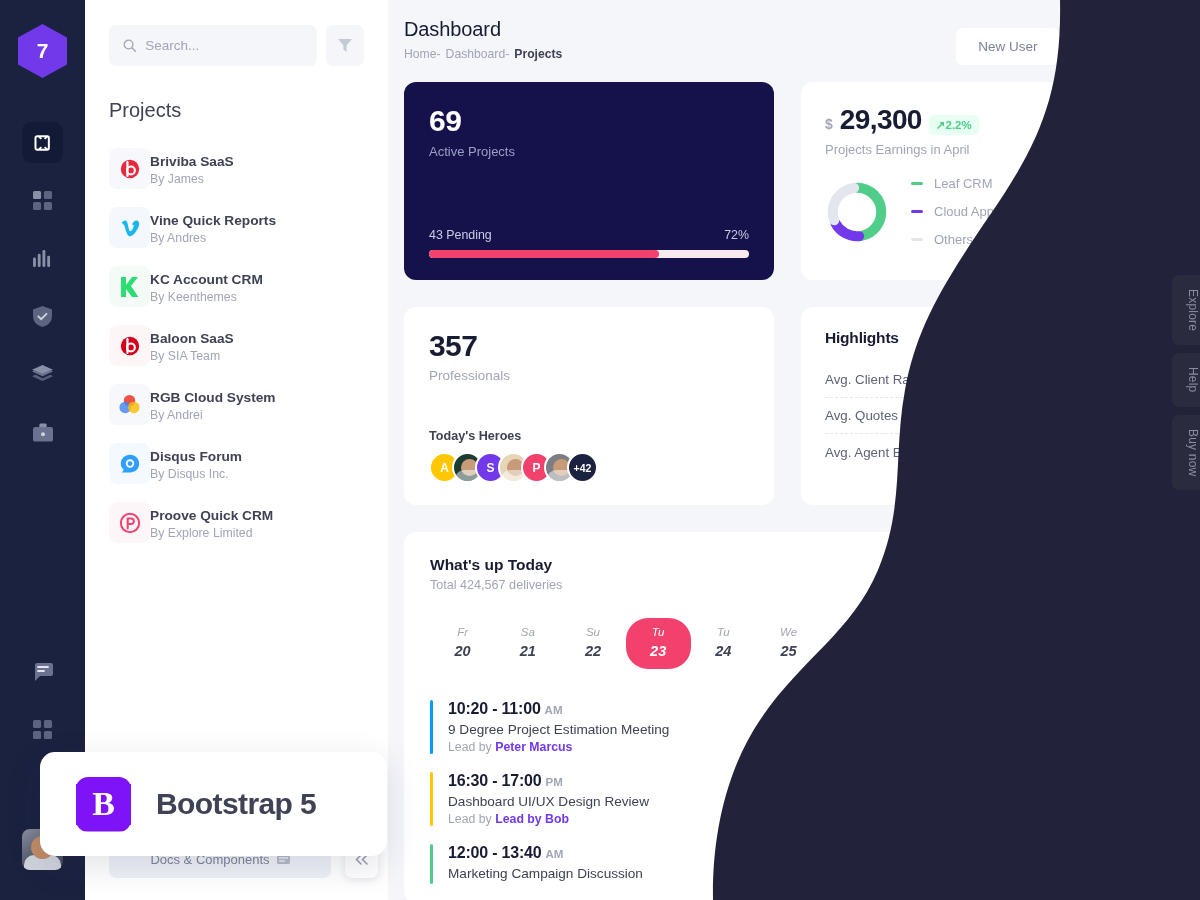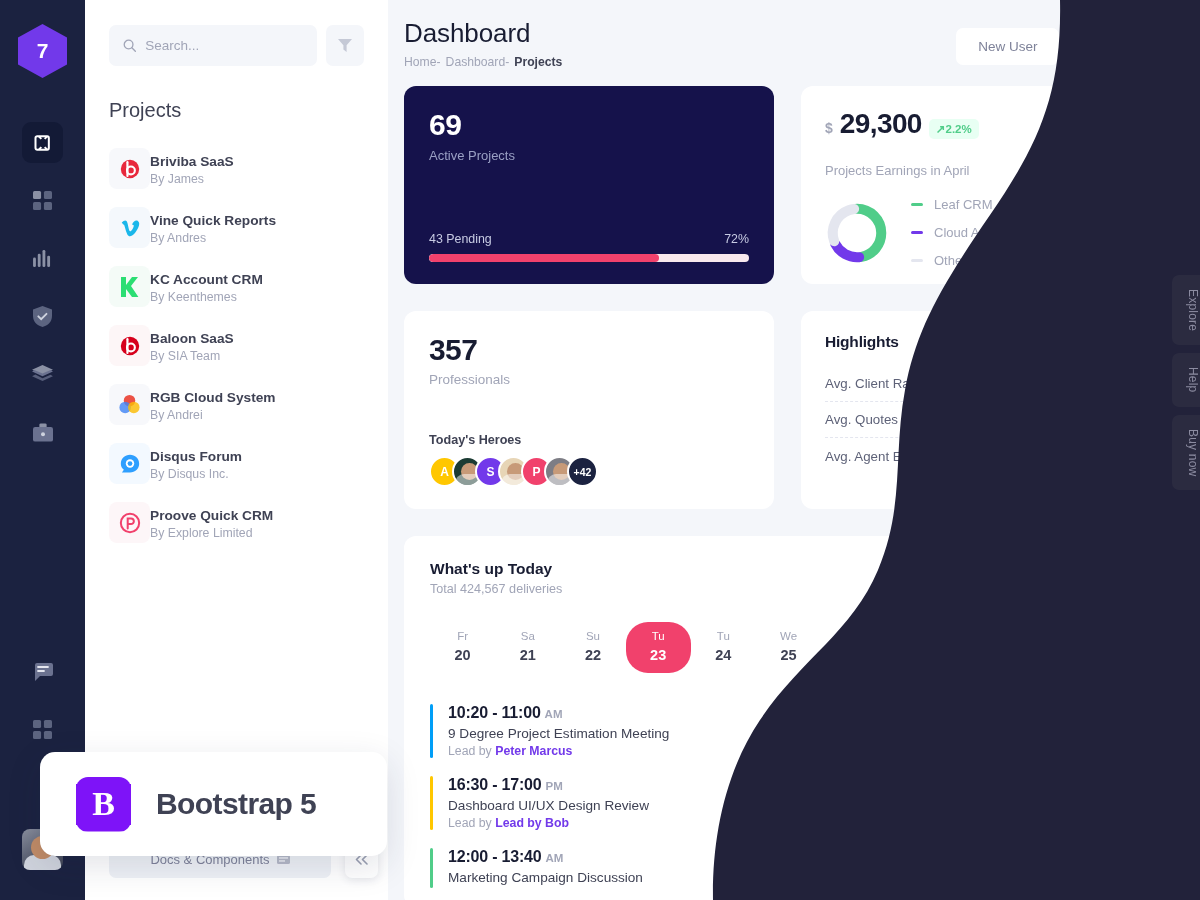--- a/index.html
+++ b/index.html
@@ -86,21 +86,21 @@
   .collapsebtn {
     position: absolute; right: 10px; bottom: 22px; width: 33px; height: 38px;
     background: #fff; border-radius: 7px; box-shadow: 0 2px 9px rgba(40,50,80,.12);
     display: flex; align-items: center; justify-content: center; color: #7e8299;
   }
 
   
   .main { position: absolute; left: 388px; top: 0; width: 812px; height: 900px; }
   .hdr { padding: 18px 26px 0 16px; display: flex; align-items: flex-start; }
   .hdr-left { flex: 1; }
-  .hdr h1 { font-size: 26px; color: #181c32; font-weight: normal; letter-spacing: -.1px; }
+  .hdr h1 { font-size: 20px; color: #181c32; font-weight: normal; letter-spacing: -.1px; }
   .crumbs { margin-top: 6px; font-size: 12.2px; display: flex; gap: 5px; }
   .crumbs .c { color: #a1a5b7; }
   .crumbs .c.cur { color: #3f4254; font-weight: bold; }
   .hdr-btns { display: flex; gap: 9px; padding-top: 10px; }
   .btn-light {
     background: #ffffff; color: #7e8299; border: none; border-radius: 7px;
     padding: 0 22px; height: 37px; font-size: 13.5px; font-family: "Liberation Sans", sans-serif;
     font-weight: normal; cursor: pointer;
   }
   .btn-primary {
@@ -123,21 +123,21 @@
   .c-active .footline { margin-top: auto; display: flex; justify-content: space-between; font-size: 12.4px; color: #c7cbe3; font-weight: normal; }
   .bar { margin-top: 8px; height: 8px; border-radius: 5px; background: #f8e9ee; overflow: hidden; }
   .bar > i { display: block; height: 100%; background: #f1416c; border-radius: 5px; }
 
   
   .c-earn { width: 372px; height: 198px; padding: 22px 24px; }
   .earn-top { display: flex; align-items: baseline; gap: 7px; }
   .earn-cur { font-size: 14px; color: #a1a5b7; font-weight: bold; }
   .earn-val { font-size: 28px; color: #181c32; font-weight: bold; letter-spacing: -.6px; }
   .earn-badge { background: #e8fff3; color: #50cd89; font-size: 11.5px; font-weight: bold; border-radius: 5px; padding: 3px 7px; }
-  .earn-sub { color: #a1a5b7; font-size: 13px; margin-top: 23px; }
+  .earn-sub { color: #a1a5b7; font-size: 13px; margin-top: 6px; }
   .earn-body { display: flex; align-items: center; margin-top: 19px; gap: 22px; }
   .legend { flex: 1; display: flex; flex-direction: column; gap: 13px; }
   .lg-row { display: flex; align-items: center; font-size: 13px; }
   .lg-dash { width: 12px; height: 3px; border-radius: 2px; margin-right: 11px; }
   .lg-name { color: #a1a5b7; }
   .lg-val { margin-left: auto; color: #3f4254; font-weight: bold; font-size: 13px; }
 
   
   .c-pro { width: 370px; height: 198px; padding: 22px 25px; display: flex; flex-direction: column; }
   .c-pro .big { font-size: 30px; color: #181c32; font-weight: bold; letter-spacing: -.6px; }
@@ -166,21 +166,21 @@
   
   .c-whats { margin-top: 27px; width: 769px; min-height: 370px; padding: 24px 26px 10px 26px; position: relative; }
   .whats-h { font-size: 15.5px; color: #181c32; font-weight: bold; }
   .whats-s { font-size: 12.6px; color: #a1a5b7; margin-top: 4px; }
   .reportbtn {
     position: absolute; right: 26px; top: 24px; background: #f4f6fa; border: none;
     color: #7e8299; font-size: 12.6px; border-radius: 7px; height: 33px; padding: 0 15px;
     font-family: "Liberation Sans", sans-serif; cursor: pointer;
   }
   .days { display: flex; margin-top: 26px; }
-  .day { flex: 1; text-align: center; padding: 8px 0 10px 0; border-radius: 22px; }
+  .day { flex: 1; text-align: center; padding: 8px 0 10px 0; border-radius: 22px; font-style: italic; }
   .day .dw { font-size: 11.5px; color: #a1a5b7; }
   .day .dn { font-size: 14.5px; color: #3f4254; font-weight: bold; margin-top: 5px; }
   .day.on { background: #f1416c; }
   .day.on .dw, .day.on .dn { color: #fff; }
   .day.dim .dw, .day.dim .dn { color: #c9cdd8; }
 
   .events { margin-top: 22px; }
   .ev { display: flex; align-items: center; padding: 9px 0 9px 0; }
   .ev-bar { width: 3px; border-radius: 3px; align-self: stretch; margin-right: 15px; }
   .ev-time { font-size: 16px; color: #181c32; font-weight: bold; letter-spacing: -.2px; }

